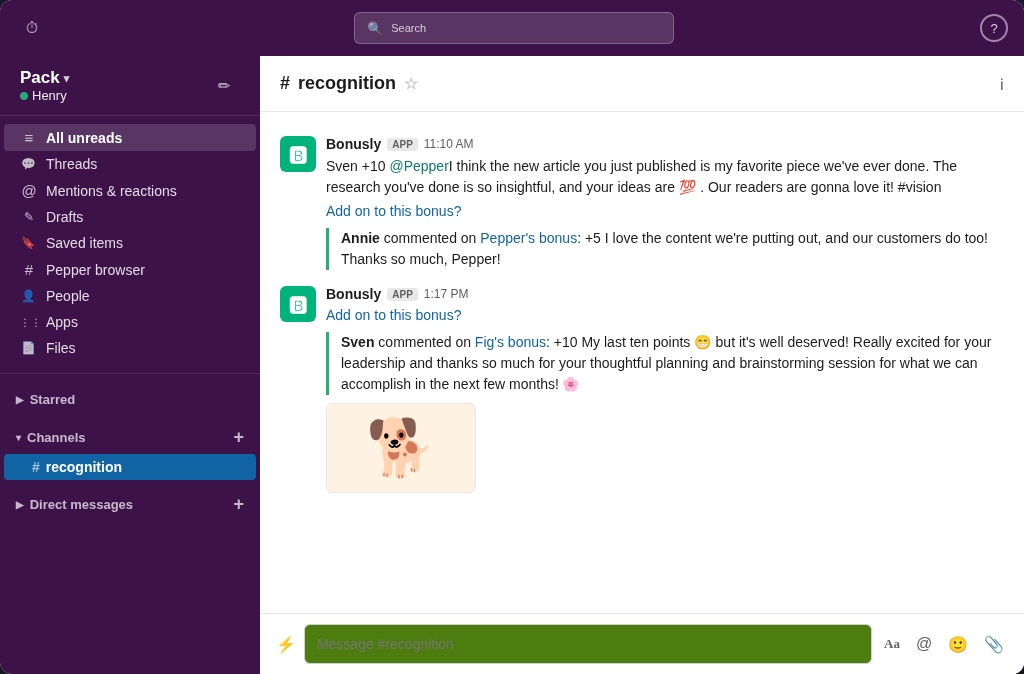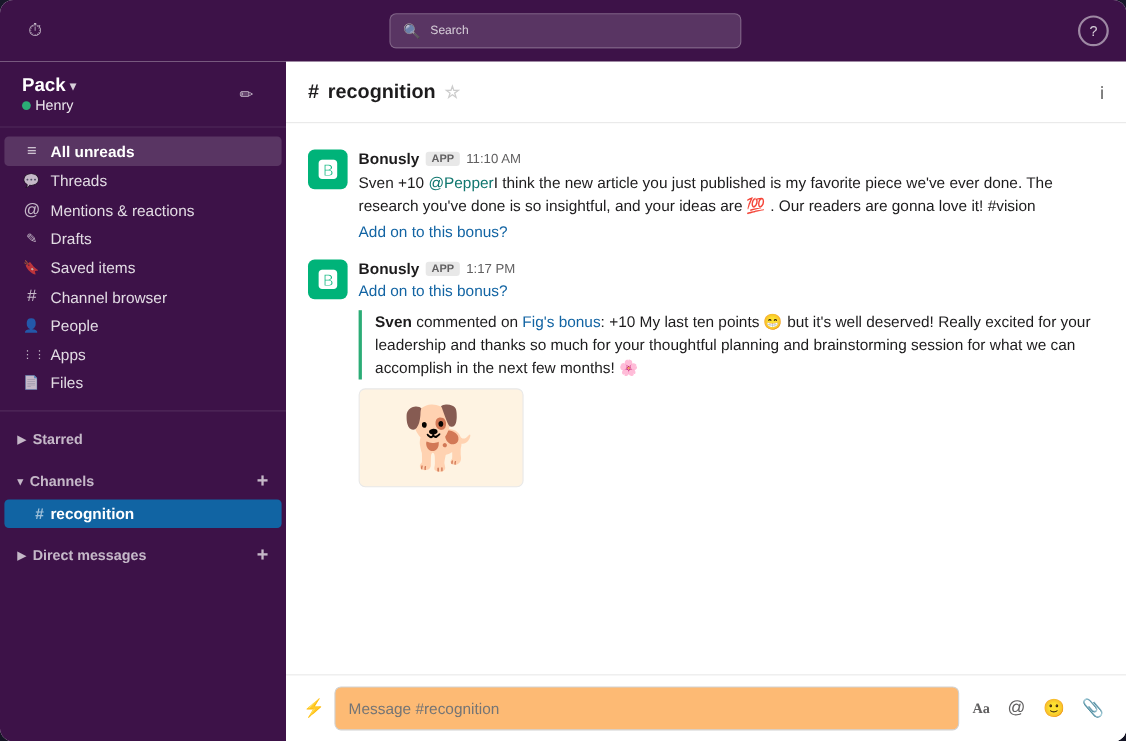--- a/index.html
+++ b/index.html
@@ -288,21 +288,21 @@
     .input-lightning { color: #616061; font-size: 16px; cursor: pointer; }
     .message-input {
       flex: 1;
       border: 1px solid #d1d1d1;
       border-radius: 6px;
       height: 40px;
       padding: 0 12px;
       font-size: 14px;
       color: #1d1c1d;
       outline: none;
-      background: #fdba74;
+      background: #4d7c0f;
     }
     .input-icon-btn { color: #616061; font-size: 16px; cursor: pointer; padding: 4px; }
 
     .divider-line { border: none; border-top: 1px solid #e8e8e8; margin: 4px 0; }
   </style>
 </head>
 <body>
 
 <div class="app-window">
 
@@ -357,21 +357,21 @@
         <div class="nav-item">
           <span class="nav-icon-small" style="font-size:12px;">✎</span>
           <span>Drafts</span>
         </div>
         <div class="nav-item">
           <span class="nav-icon-small" style="font-size:12px;">🔖</span>
           <span>Saved items</span>
         </div>
         <div class="nav-item">
           <span class="nav-icon-small">#</span>
-          <span>Channel browser</span>
+          <span>Pepper browser</span>
         </div>
         <div class="nav-item">
           <span class="nav-icon-small" style="font-size:12px;">👤</span>
           <span>People</span>
         </div>
         <div class="nav-item">
           <span class="nav-icon-small" style="font-size:10px; letter-spacing:1px;">⋮⋮</span>
           <span>Apps</span>
         </div>
         <div class="nav-item">
@@ -432,20 +432,25 @@
             <div class="message-header">
               <span class="sender-name">Bonusly</span>
               <span class="app-badge">APP</span>
               <span class="message-time">11:10 AM</span>
             </div>
             <div class="message-text">
               Sven +10 <span class="mention">@Pepper</span>I think the new article you just published is my favorite piece we've ever done. The research you've done is so insightful, and your ideas are 💯 . Our readers are gonna love it! #vision
             </div>
             <div style="margin-top:4px;">
               <a class="add-on-link">Add on to this bonus?</a>
+            </div>
+            <div class="threaded-reply">
+              <div class="reply-text">
+                <span class="reply-author">Annie</span> commented on <a class="link-text">Pepper's bonus</a>: +5 I love the content we're putting out, and our customers do too! Thanks so much, Pepper!
+              </div>
             </div>
           </div>
         </div>
 
         <div class="message-block">
           <div class="avatar-bonusly">
             <span style="font-size:20px;">🅱</span>
           </div>
           <div class="message-content">
             <div class="message-header">

